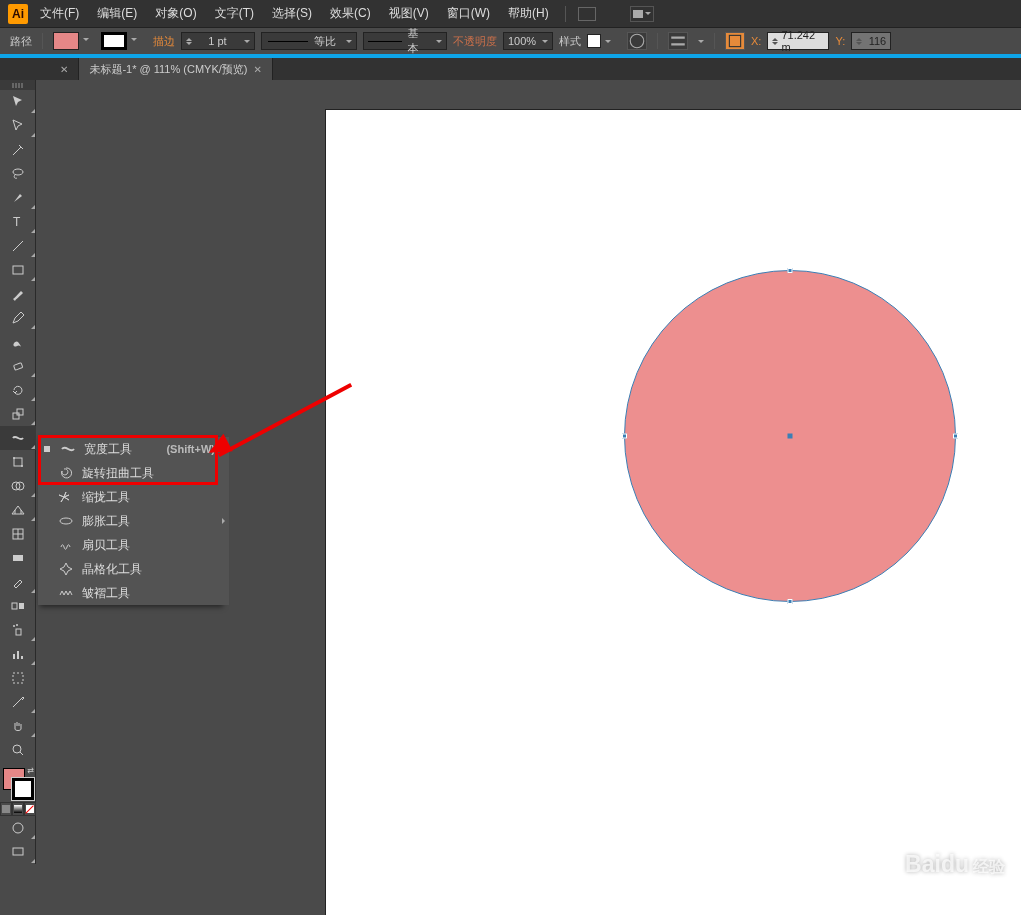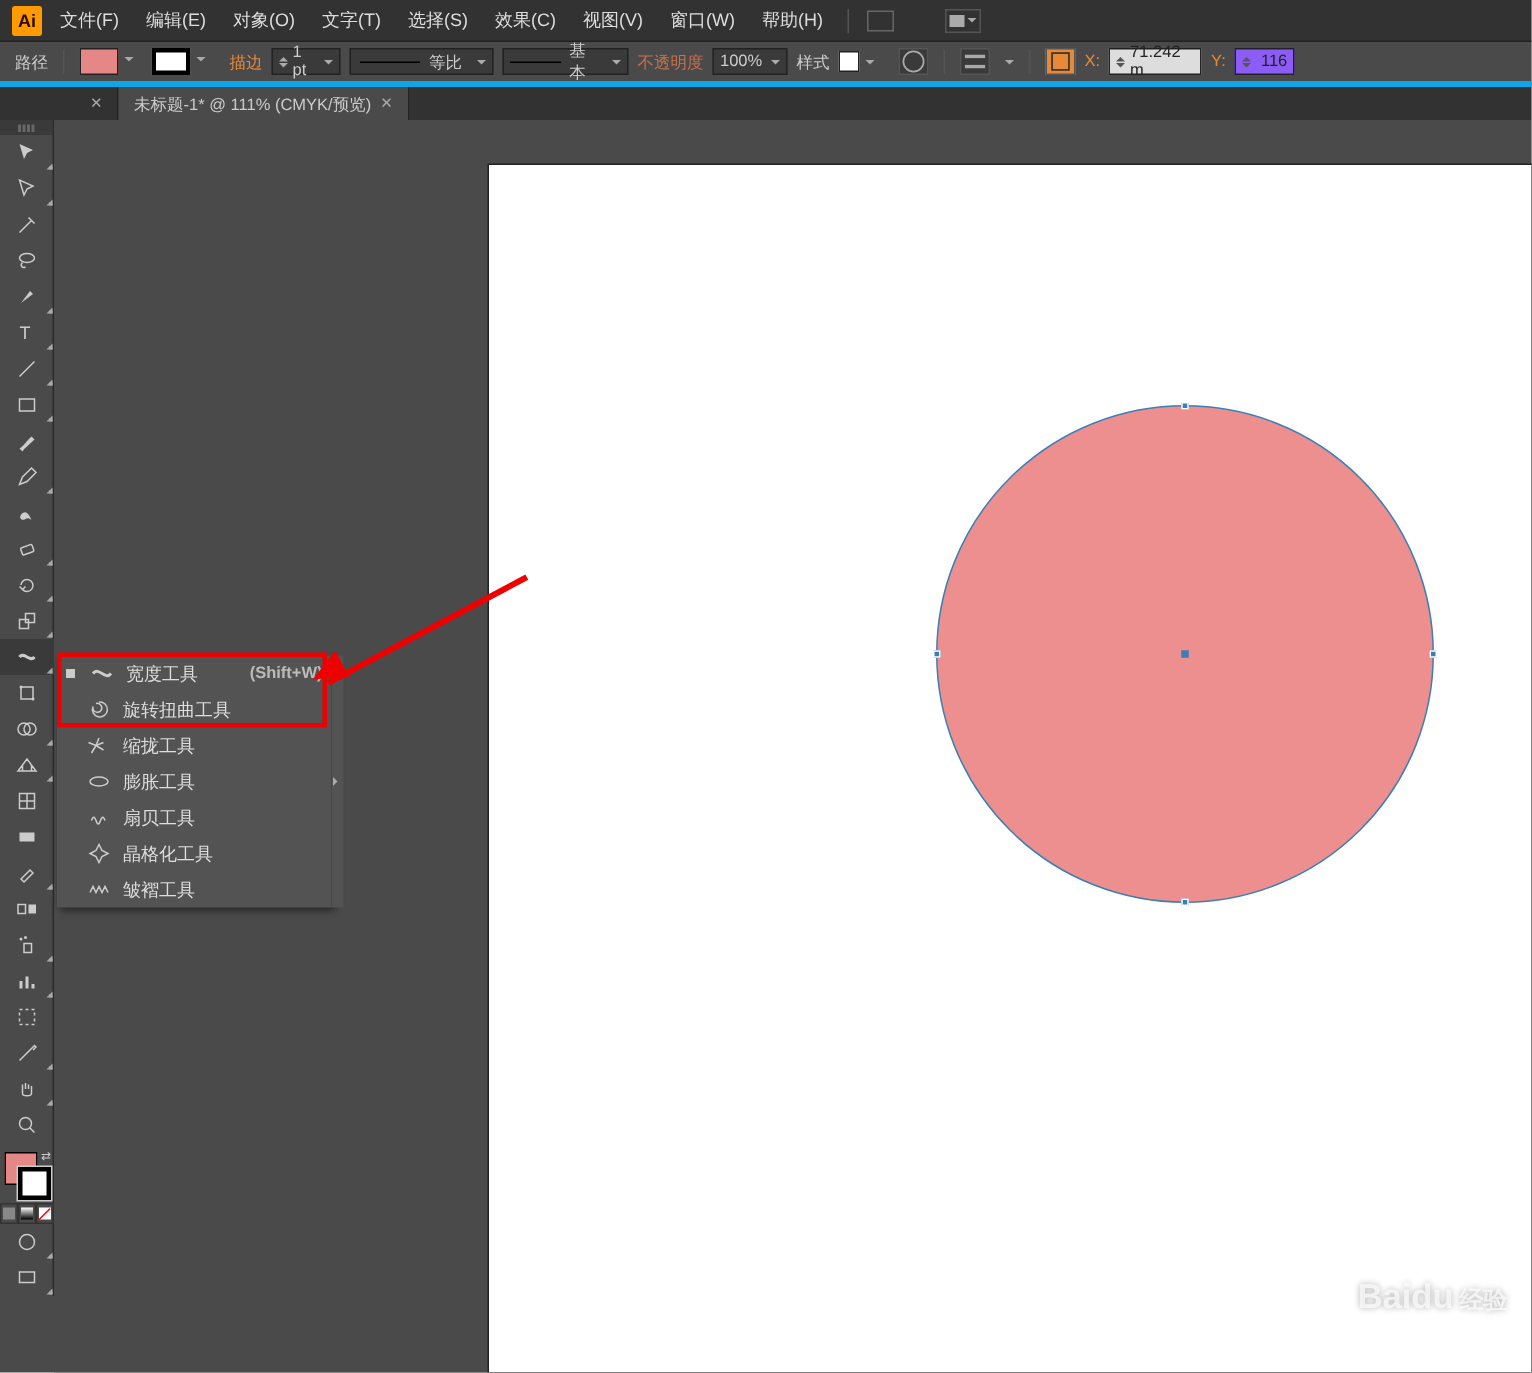--- a/index.html
+++ b/index.html
@@ -110,21 +110,21 @@
     <div class="swatch swatch-fill"></div>
     <div class="swatch-dd"></div>
   </div>
   <div style="width:10px"></div>
   <div style="position:relative">
     <div class="swatch swatch-stroke"></div>
     <div class="swatch-dd"></div>
   </div>
   <div style="width:14px"></div>
   <span class="stroke-label">描边</span>
-  <div class="ctrl-input" style="width:46px">
+  <div class="ctrl-input" style="width:74px">
     <span style="display:flex;flex-direction:column;gap:1px;margin-right:3px">
         <span style="border:3px solid transparent;border-bottom-color:#aaa"></span>
         <span style="border:3px solid transparent;border-top-color:#aaa"></span>
       </span>
     <span>1 pt</span>
       <span class="dd-arrow"></span>
   </div>
   <div class="ctrl-input" style="width:96px;justify-content:flex-end;gap:6px">
     <span class="thin-line"></span>
       <span>等比</span>
@@ -167,21 +167,21 @@
     </div>
   <span style="color:#e68a3a">X:</span>
   <div class="ctrl-input" style="width:62px;background:#ddd;color:#222">
     <span style="display:flex;flex-direction:column;gap:1px;margin-right:3px">
         <span style="border:3px solid transparent;border-bottom-color:#555"></span>
         <span style="border:3px solid transparent;border-top-color:#555"></span>
       </span>
     <span>71.242 m</span>
   </div>
   <span style="color:#e68a3a">Y:</span>
-  <div class="ctrl-input" style="width:40px;background:#8b5cf6;color:#222">
+  <div class="ctrl-input" style="width:40px;background:#737373;color:#222">
     <span style="display:flex;flex-direction:column;gap:1px;margin-right:3px">
         <span style="border:3px solid transparent;border-bottom-color:#555"></span>
         <span style="border:3px solid transparent;border-top-color:#555"></span>
       </span>
     <span>116</span>
   </div>
 </div>
 
 <div class="doctabs">
   <div class="doctab">

